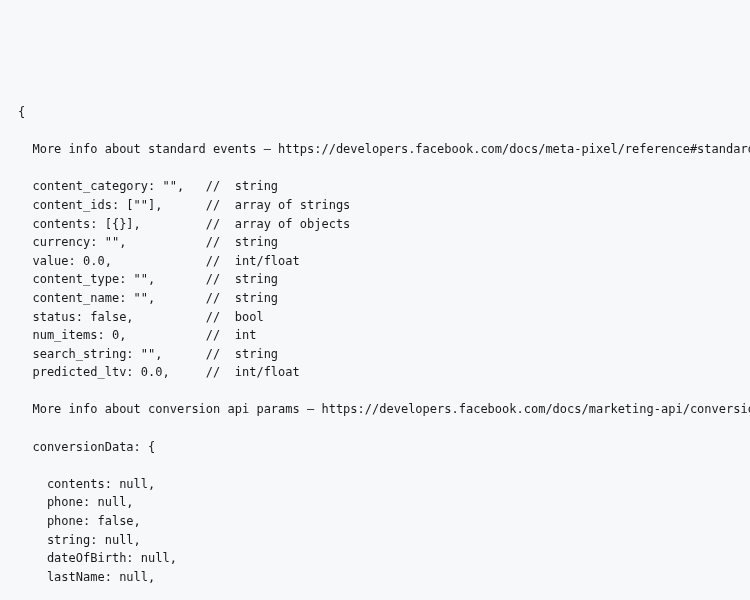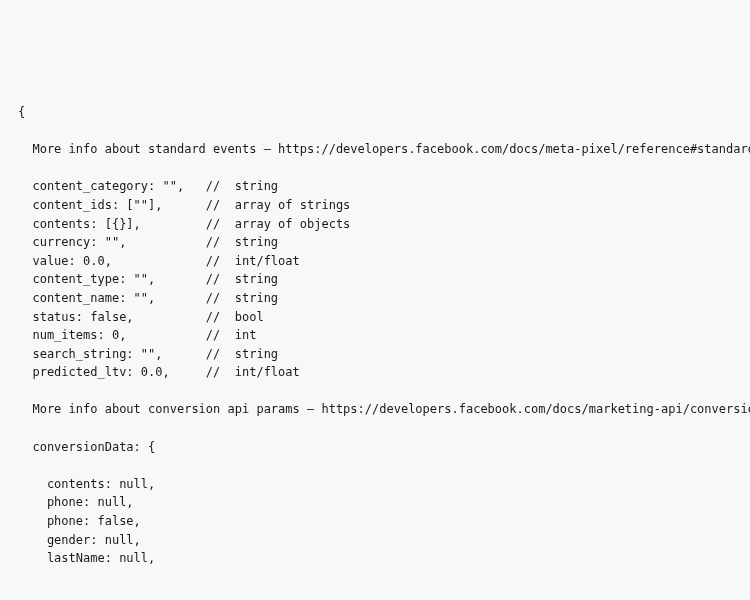--- a/index.html
+++ b/index.html
@@ -20,19 +20,19 @@
 <body>
 
 
 
 <div class="code-block">
 <span class="line">{</span>
 <span class="line">  More info about standard events — https://developers.facebook.com/docs/meta-pixel/reference#standard-events</span>
 <span id="params-container"><span class="line">  content_category: "",   //  string</span><span class="line">  content_ids: [""],      //  array of strings</span><span class="line">  contents: [{}],         //  array of objects</span><span class="line">  currency: "",           //  string</span><span class="line">  value: 0.0,             //  int/float</span><span class="line">  content_type: "",       //  string</span><span class="line">  content_name: "",       //  string</span><span class="line">  status: false,          //  bool</span><span class="line">  num_items: 0,           //  int</span><span class="line">  search_string: "",      //  string</span><span class="line">  predicted_ltv: 0.0,     //  int/float</span></span>
 <span class="line">  More info about conversion api params — https://developers.facebook.com/docs/marketing-api/conversions-api</span>
 <span class="line">  conversionData: {</span>
-<span id="conversion-container"><span class="line">    contents: null,</span><span class="line">    phone: null,</span><span class="line">    phone: false,</span><span class="line">    gender: null,</span><span class="line">    lastName: null,</span></span>
+<span id="conversion-container"><span class="line">    contents: null,</span><span class="line">    phone: null,</span><span class="line">    phone: false,</span><span class="line">    string: null,</span><span class="line">    dateOfBirth: null,</span><span class="line">    lastName: null,</span></span>
 
 
 </div>
 
 
 
 
 </body></html>

